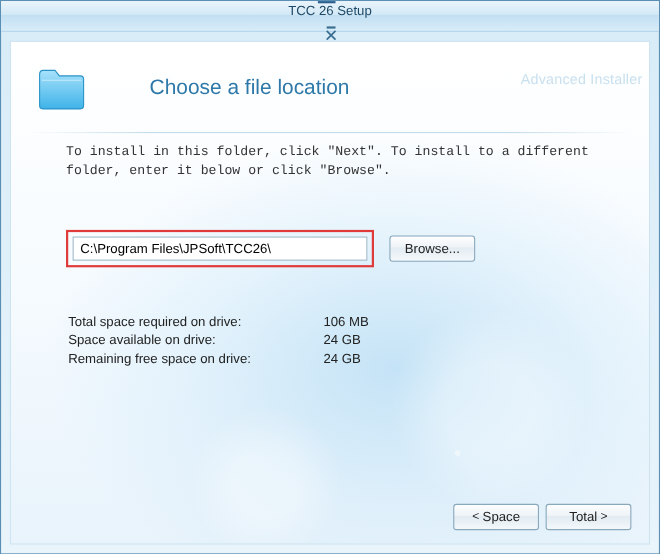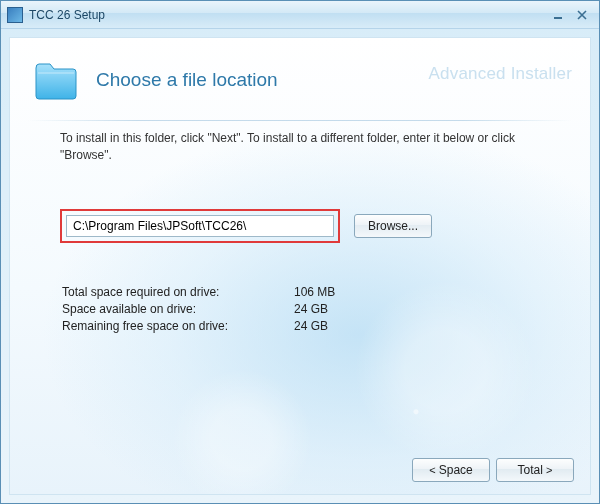--- a/index.html
+++ b/index.html
@@ -21,20 +21,21 @@
     display: flex;
     flex-direction: column;
   }
   .titlebar {
     height: 28px;
     background: linear-gradient(to bottom, #eaf4fb 0%, #d3e9f6 45%, #c1dff2 46%, #d8ecf8 100%);
     border-bottom: 1px solid #b5d4ea;
     display: flex;
     align-items: center;
     padding: 0 6px;
+    flex-direction: column;
   }
   .titlebar .app-icon {
     width: 16px;
     height: 16px;
     margin-right: 6px;
     background: linear-gradient(135deg,#3a7fbf 0%,#6cb8e6 100%);
     border: 1px solid #2a5f8f;
     display:inline-block;
   }
   .titlebar .title-text {
@@ -73,46 +74,48 @@
     left:0; right:0; bottom:0; top:40%;
     background:
       radial-gradient(circle at 70% 70%, rgba(255,255,255,0.5) 0 2px, transparent 3px),
       radial-gradient(circle at 40% 80%, rgba(255,255,255,0.35) 0 30px, transparent 70px),
       radial-gradient(circle at 75% 55%, rgba(255,255,255,0.35) 0 40px, transparent 90px);
     pointer-events:none;
   }
   .watermark {
     position: absolute;
     top: 26px;
-    right: 18px;
+    right: 6px;
     color: #c9e0ef;
-    font-size: 17px;
+    font-size: 13px;
     font-weight: 500;
     letter-spacing: 0.2px;
   }
   .head-row {
     display: flex;
     align-items: center;
     padding: 20px 22px 10px 22px;
+    gap: 40px;
   }
   .folder-icon svg { display:block; }
   .heading {
     margin-left: 16px;
     color: #2e79a9;
     font-size: 19px;
     font-weight: 400;
   }
   .body-area {
     padding: 18px 40px 0 50px;
     color: #333;
   }
   .instruction {
     font-size: 12px;
     color: #333;
     line-height: 1.45;
+    font-family: Liberation Mono, monospace;
   }
   .path-row {
     margin-top: 44px;
     display: flex;
     align-items: center;
     gap: 14px;
   }
   .highlight-box {
     border: 2px solid #e03a3a;
     padding: 4px;

